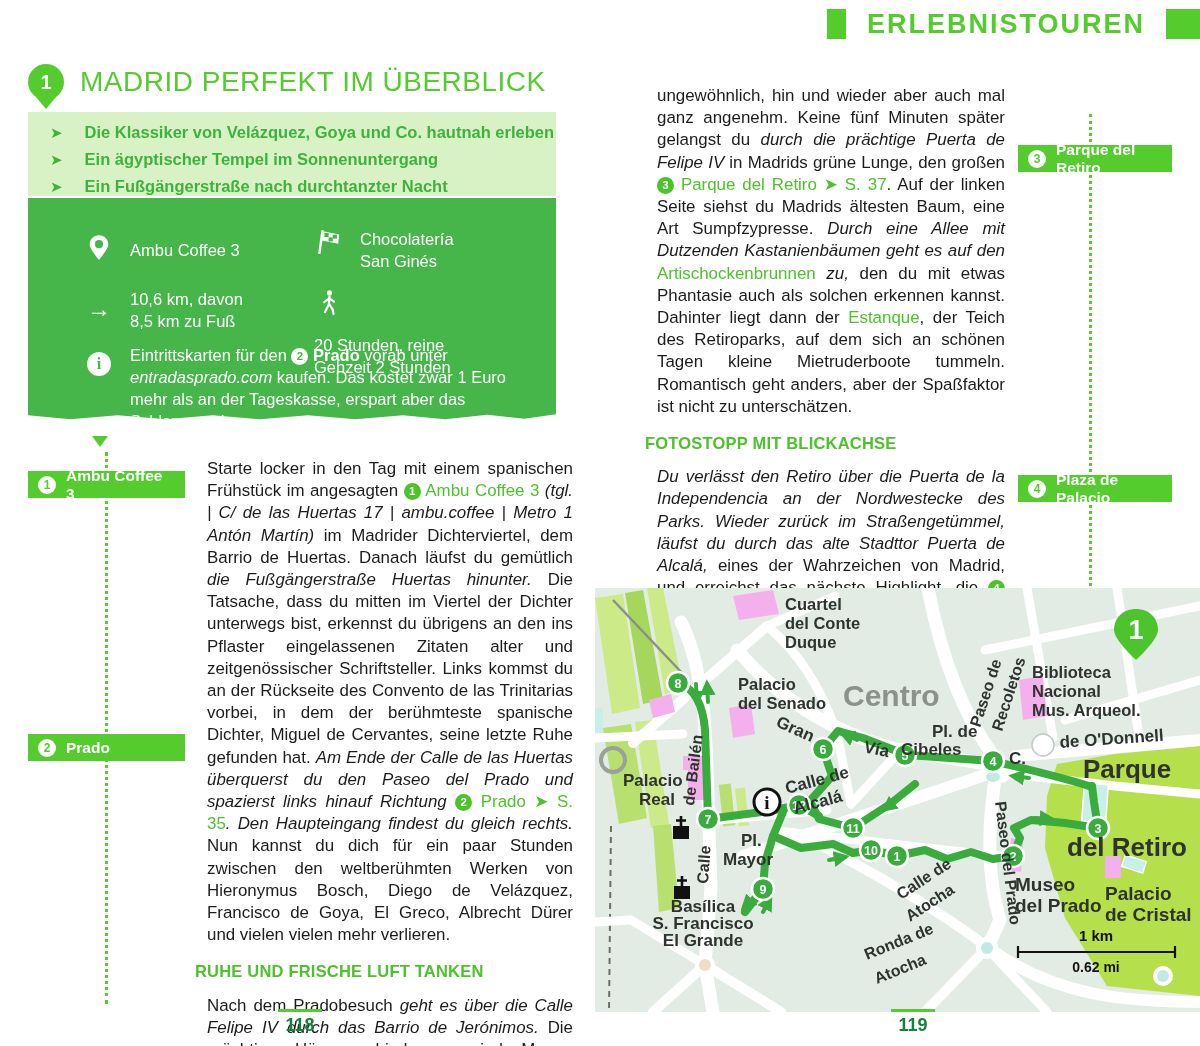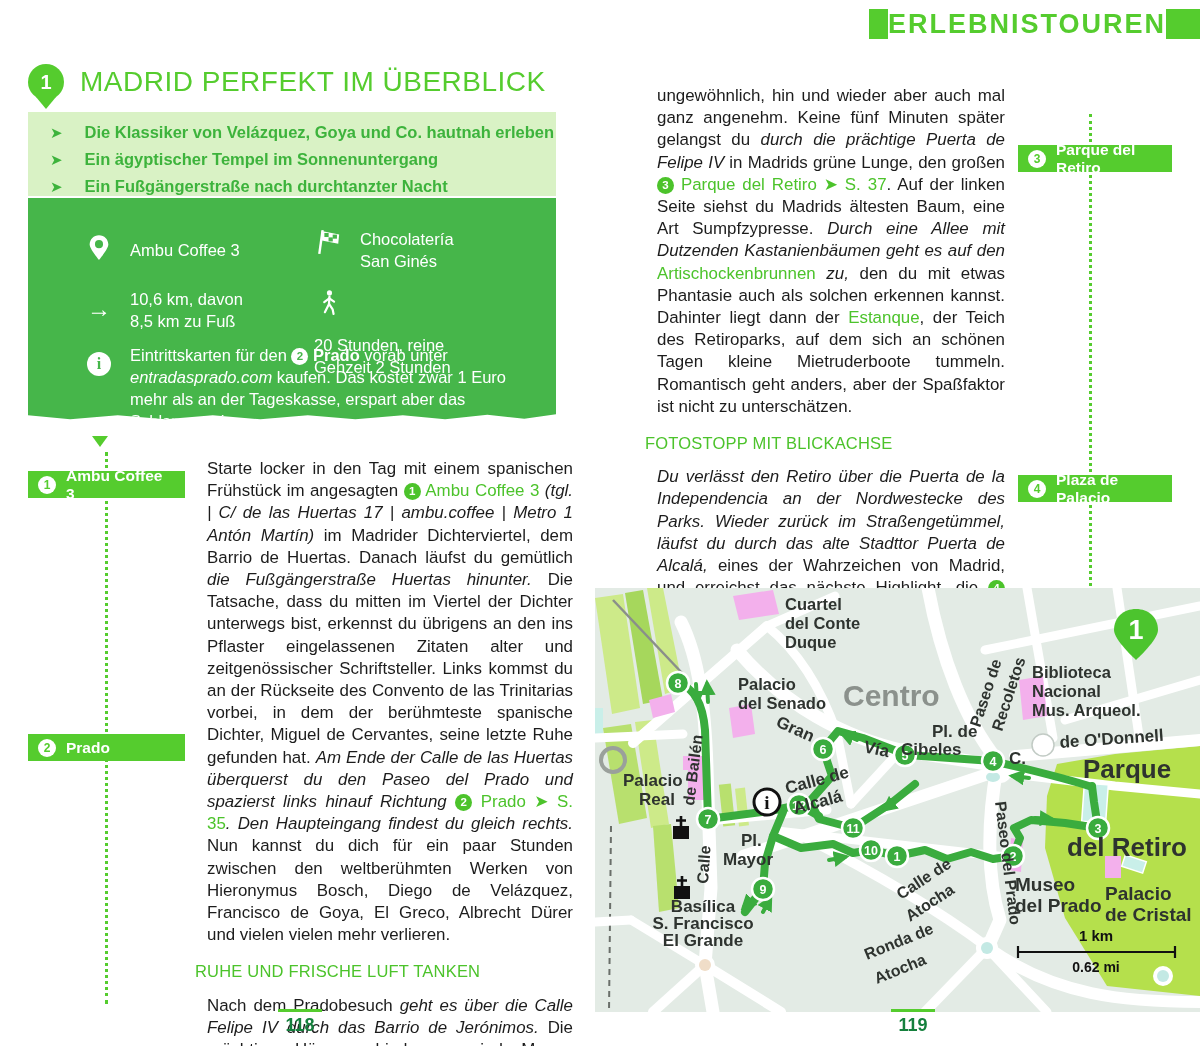--- a/index.html
+++ b/index.html
@@ -8,21 +8,21 @@
     --lightbox:#d9f2c5;    
     --link:#4cc32b;        
     --route:#3aac3e;       
     --ink:#1c1c1c;
   }
   html,body{margin:0;padding:0;background:#fff;}
   .page{position:relative;width:1200px;height:1046px;background:#fff;overflow:hidden;
         font-family:"Liberation Sans",sans-serif;color:var(--ink);}
 
   
-  .hdr{position:absolute;top:8px;right:0;display:flex;align-items:center;gap:0;height:32px;}
+  .hdr{position:absolute;top:8px;right:0;display:flex;align-items:center;gap:21px;height:32px;}
   .hdr-sq{width:19px;height:30px;background:var(--bright);}
   .hdr-bar{width:34px;height:30px;background:var(--bright);}
   .hdr-title{color:var(--bright);font-size:27px;font-weight:700;letter-spacing:2px;}
 
   
   .title-row{position:absolute;left:28px;top:64px;display:flex;align-items:center;gap:16px;}
   .pin{position:relative;width:36px;height:36px;border-radius:50%;background:var(--bright);}
   .pin::after{content:"";position:absolute;left:50%;bottom:-9px;transform:translateX(-50%);
     width:0;height:0;border-left:10px solid transparent;border-right:10px solid transparent;
     border-top:12px solid var(--bright);}
@@ -54,21 +54,21 @@
   .s-i{font-style:italic;}
   .s-g{color:var(--link);}
   .s-b{font-weight:700;}
   .nbadge{display:inline-block;width:17px;height:17px;line-height:17px;border-radius:50%;
     background:var(--link);color:#fff;font-size:11.5px;font-weight:700;text-align:center;
     font-style:normal;vertical-align:1px;}
   .nbadge.inv{background:#fff;color:var(--box);}
 
   .col{position:absolute;font-size:16.9px;line-height:22.2px;text-align:justify;}
   .col p{margin:12px;}
-  .col h3{margin:14px 0 4px 0;color:var(--link);font-size:16.5px;font-weight:400;letter-spacing:.2px;}
+  .col h3{margin:14px 0 4px 0;color:var(--link);font-size:16.5px;font-weight:700;letter-spacing:.2px;}
   .col-left{left:195px;top:446px;width:390px;}
   .col-right{left:645px;top:73px;width:372px;}
 
   
   .dotl{position:absolute;width:0;border-left:3px dotted var(--bright);}
   .dot-left{left:105px;top:452px;height:552px;}
   .dot-right{left:1089px;top:114px;height:472px;}
   .tri-down{position:absolute;left:92px;top:436px;width:0;height:0;border-left:8px solid transparent;
     border-right:8px solid transparent;border-top:11px solid var(--bright);}
   .mnote{position:absolute;height:27px;background:var(--bright);color:#fff;display:flex;

